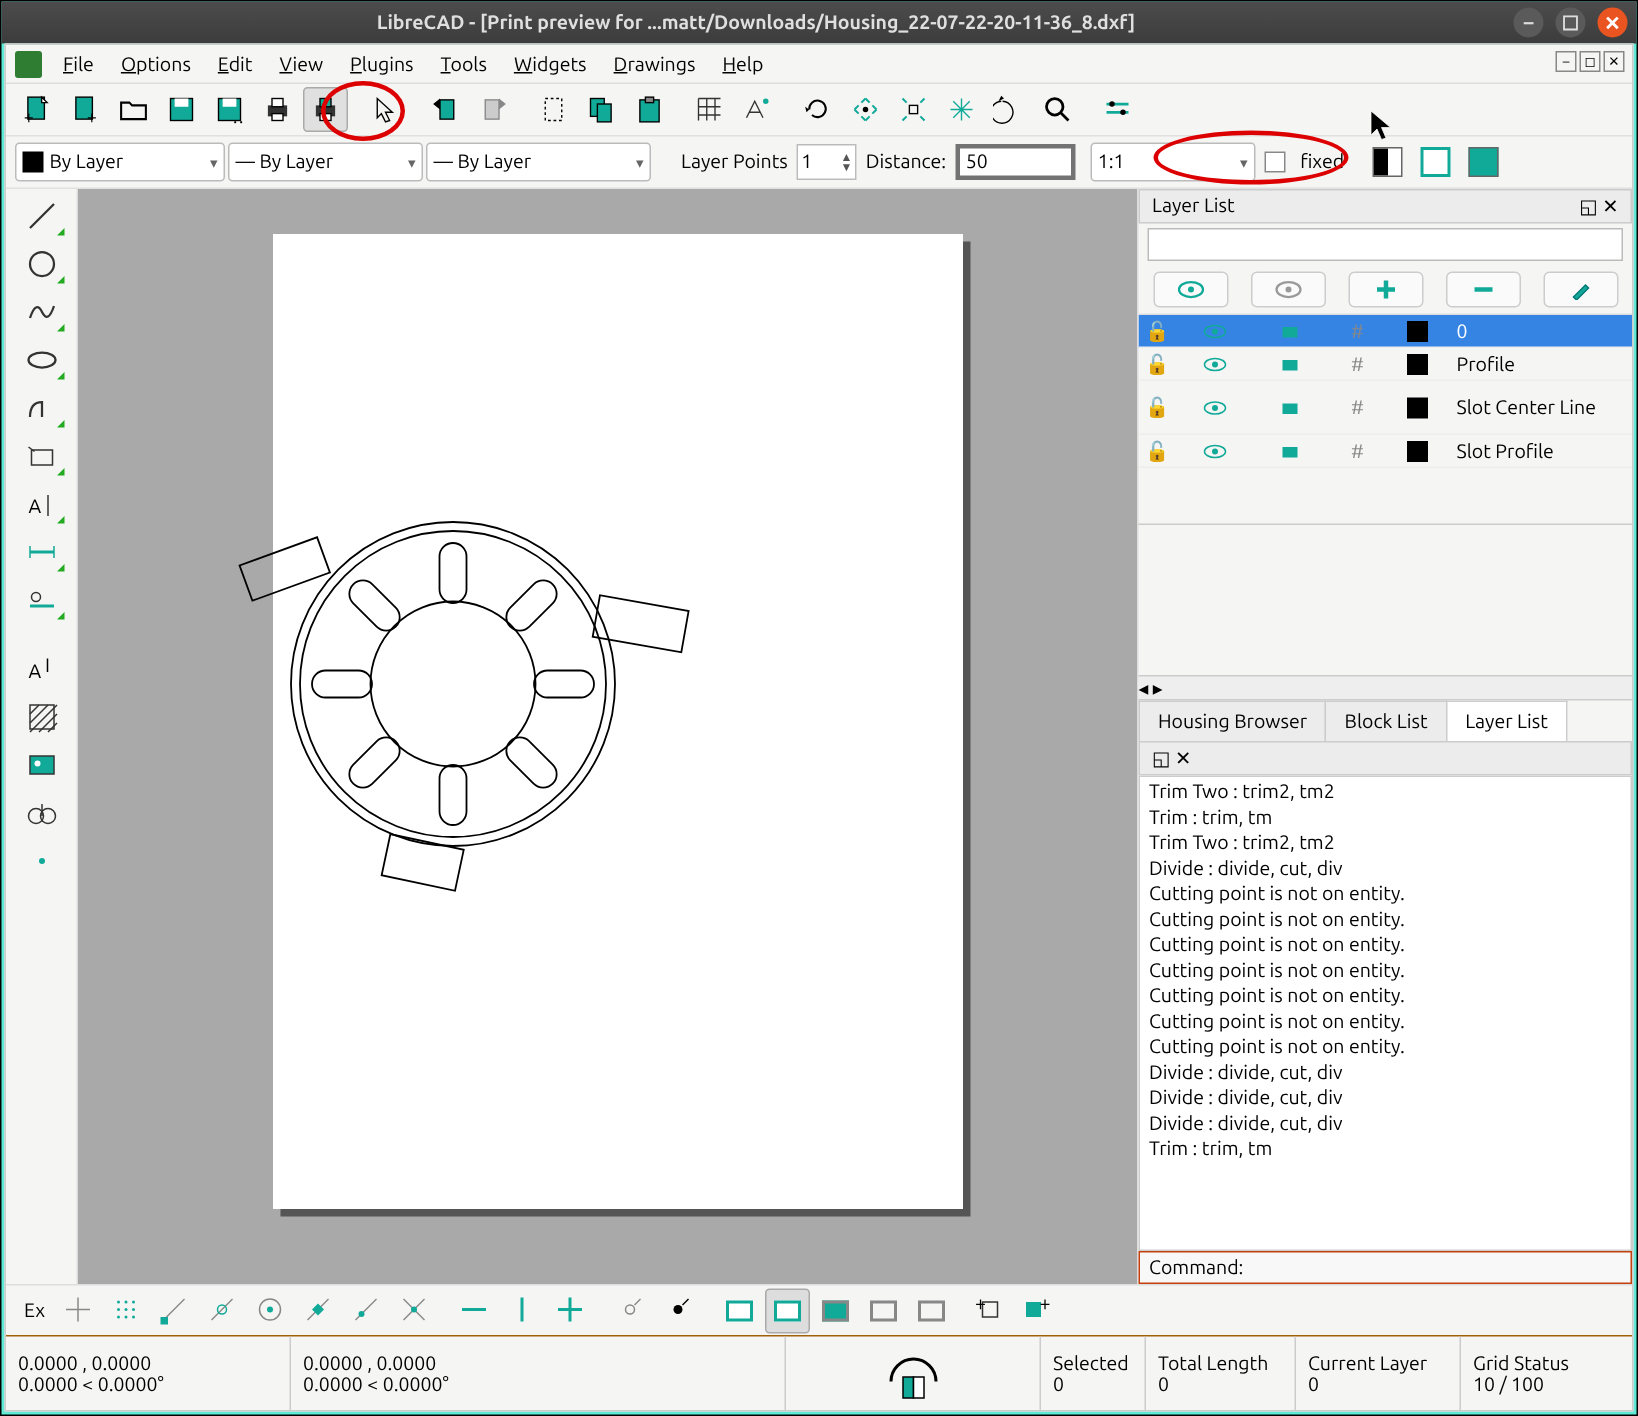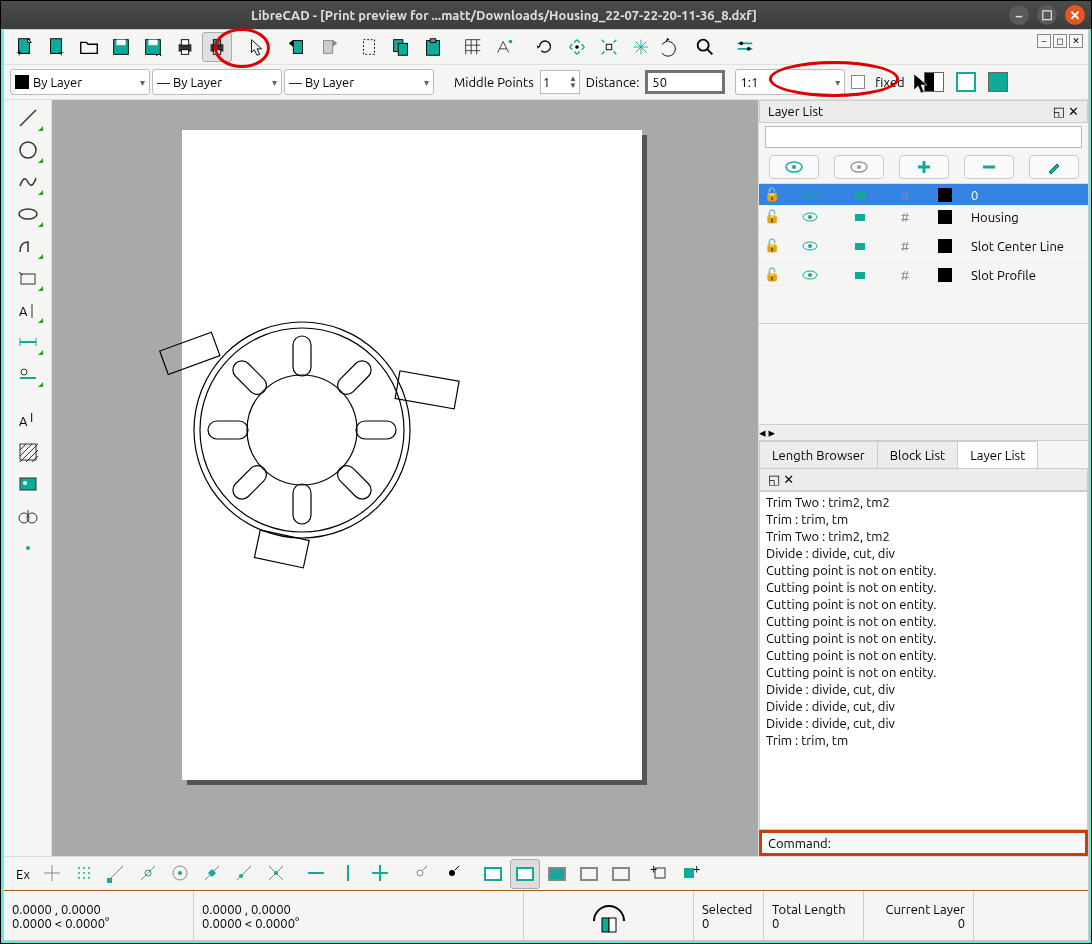--- a/index.html
+++ b/index.html
@@ -52,21 +52,21 @@
 .layer-table { flex: 0 0 auto; height: 140px; overflow:auto; border-bottom:1px solid #ccc;}
 .lrow { display:flex; height:22px; align-items:center; border-bottom:1px solid #eee; }
 .lrow.sel { background:#3584e4; color:#fff; }
 .lcell { padding:0 3px; display:flex; align-items:center; justify-content:center; }
 .lcell.name{ flex:1; justify-content:flex-start; padding-left:6px;}
 .tab-strip{ display:flex; border-top:1px solid #ccc;}
 .tab{ padding:6px 12px; border:1px solid #ccc; border-bottom:none; background:#ececec; cursor:pointer; margin-right:-1px;}
 .tab.active{ background:#fff; }
 .cmd-title{ padding:3px 8px; background:#ececec; border:1px solid #ccc; display:flex;}
 .cmd-log{ flex:1; background:#fff; border:1px solid #ccc; margin:0; padding:2px 6px; overflow:auto; font-size:13px; line-height:17px;}
-.cmd-input{ display:flex; border:3px solid #c2410c; background:#f8f8f8;}
+.cmd-input{ display:flex; border:1px solid #c2410c; background:#f8f8f8;}
 .cmd-input span{padding:3px 6px;}
 .scrollbar{ height:16px; background:#eee; border-top:1px solid #ccc;}
 
 .bottom-tools { height: 34px; display:flex; align-items:center; padding:0 6px; gap:2px; border-top:1px solid #ddd;}
 .statusbar { height: 50px; border-top:1px solid #a16207; display:flex; }
 .status-cell{ border-right:1px solid #ccc; padding:3px 8px; display:flex; flex-direction:column; justify-content:center; font-size:13px;}
 
 .housing-svg{ position:absolute; left:90px; top:190px; }
 
 .color-box{width:20px;height:20px;border:1px solid #666;}
@@ -85,20 +85,32 @@
     <div class="win-btn win-close">✕</div>
   </div>
 
   <div class="inner">
     <div class="mdi-btns">
       <span>–</span>
       <span>◻</span>
       <span>✕</span>
     </div>
 
+    <div class="menubar">
+      <div class="app-icon"></div>
+      <div class="menu-item"><u>F</u>ile</div>
+      <div class="menu-item"><u>O</u>ptions</div>
+      <div class="menu-item"><u>E</u>dit</div>
+      <div class="menu-item"><u>V</u>iew</div>
+      <div class="menu-item"><u>P</u>lugins</div>
+      <div class="menu-item"><u>T</u>ools</div>
+      <div class="menu-item"><u>W</u>idgets</div>
+      <div class="menu-item"><u>D</u>rawings</div>
+      <div class="menu-item"><u>H</u>elp</div>
+    </div>
 
     <div class="toolbar-row" style="position:relative;">
       <div class="tbtn">
           <svg viewBox="0 0 24 24">
             <rect x="5" y="3" width="12" height="16" fill="#1a9" stroke="#000"></rect>
             <path d="M15 3 l4 4 h-4 z" fill="#fff" stroke="#000"></path>
             <text x="2" y="22" font-size="14" fill="#000">+</text>
           </svg>
         </div>
       <div class="tbtn">
@@ -245,21 +257,21 @@
           <span>—&nbsp;</span>
           <span>By Layer</span>
           <span class="arrow">▾</span>
         </div>
       <div class="dropdown" style="width:150px;">
           <span>―&nbsp;</span>
           <span>By Layer</span>
           <span class="arrow">▾</span>
         </div>
       <div style="width:12px;"></div>
-      <span class="label">Middle Points</span>
+      <span class="label">Layer Points</span>
       <div class="spin">
           <span>1</span>
           <span class="arrows">▲<br>▼</span>
         </div>
       <span class="label">Distance:</span>
       <div class="text-in" style="width:80px;">
           <span>50</span>
         </div>
       <div style="width:6px;"></div>
       <div class="dropdown" style="width:110px;">
@@ -464,21 +476,21 @@
               </div>
             <div class="lcell" style="width:50px;">
                 <svg width="16" height="14">
                   <rect x="3" y="4" width="10" height="7" fill="#1a9"></rect>
                 </svg>
               </div>
             <div class="lcell" style="width:40px;color:#888;">#</div>
             <div class="lcell" style="width:40px;">
                 <div style="width:14px;height:14px;background:#000;"></div>
               </div>
-            <div class="lcell name">Housing</div>
+            <div class="lcell name">Profile</div>
           </div>
           <div class="lrow" style="height:36px;">
             <div class="lcell" style="width:26px;">🔓</div>
             <div class="lcell" style="width:50px;">
                 <svg width="18" height="14">
                   <ellipse cx="9" cy="7" rx="7" ry="4" fill="none" stroke="#1a9"></ellipse>
                   <circle cx="9" cy="7" r="2" fill="#1a9"></circle>
                 </svg>
               </div>
             <div class="lcell" style="width:50px;">
@@ -508,21 +520,21 @@
             <div class="lcell" style="width:40px;color:#888;">#</div>
             <div class="lcell" style="width:40px;">
                 <div style="width:14px;height:14px;background:#000;"></div>
               </div>
             <div class="lcell name">Slot Profile</div>
           </div>
         </div>
         <div style="height:100px;"></div>
         <div class="scrollbar">◂ ▸</div>
         <div class="tab-strip">
-          <div class="tab">Length Browser</div>
+          <div class="tab">Housing Browser</div>
           <div class="tab">Block List</div>
           <div class="tab active">Layer List</div>
         </div>
         <div class="cmd-title"><span>◱</span>&nbsp;<span>✕</span></div>
         <div class="cmd-log" id="cmdlog">
             <div>Trim Two : trim2, tm2</div>
             <div>Trim : trim, tm</div>
             <div>Trim Two : trim2, tm2</div>
             <div>Divide : divide, cut, div</div>
             <div>Cutting point is not on entity.</div>
@@ -677,23 +689,27 @@
           </svg>
       </div>
       <div class="status-cell" style="width:70px;">
         <span>Selected</span>
         <span>0</span>
       </div>
       <div class="status-cell" style="width:100px;">
         <span>Total Length</span>
         <span>0</span>
       </div>
-      <div class="status-cell" style="width:110px;align-items:flex-end;">
+      <div class="status-cell" style="width:110px;">
         <span>Current Layer</span>
         <span>0</span>
+      </div>
+      <div class="status-cell" style="flex:1;border-right:none;">
+        <span>Grid Status</span>
+        <span>10 / 100</span>
       </div>
     </div>
 
   </div>
 </div>
 
 <svg style="position:absolute; left:912px; top:72px;" width="20" height="24">
     <path d="M2 2 l0 16 l4 -4 l3 7 l3 -1 l-3 -7 l6 0 z" fill="#000" stroke="#fff" stroke-width="0.5"></path>
   </svg>
 

